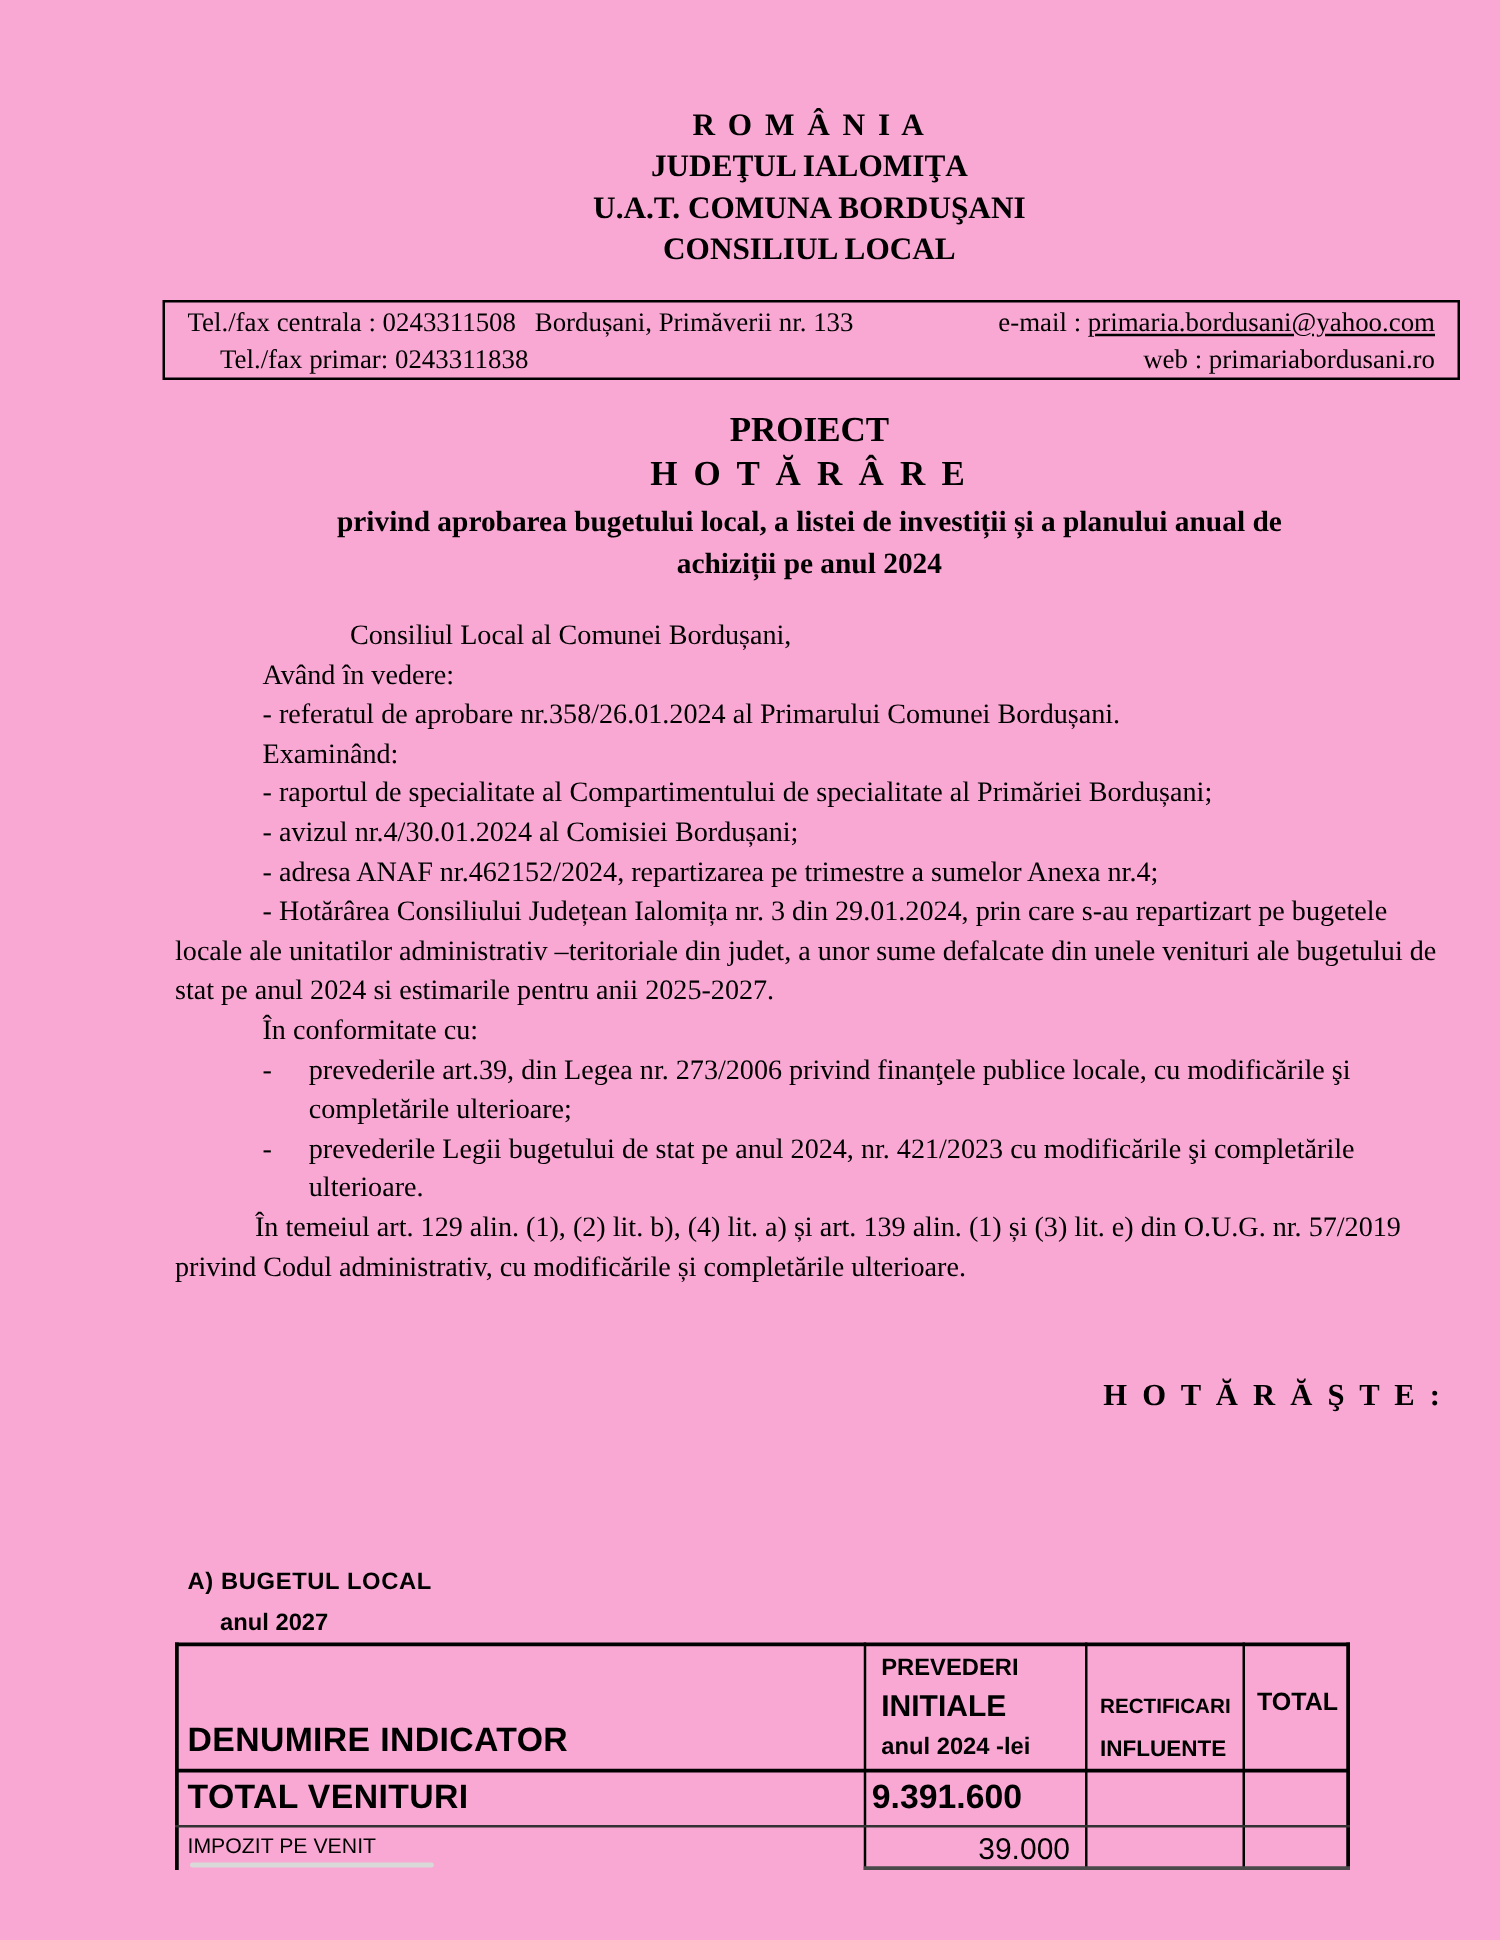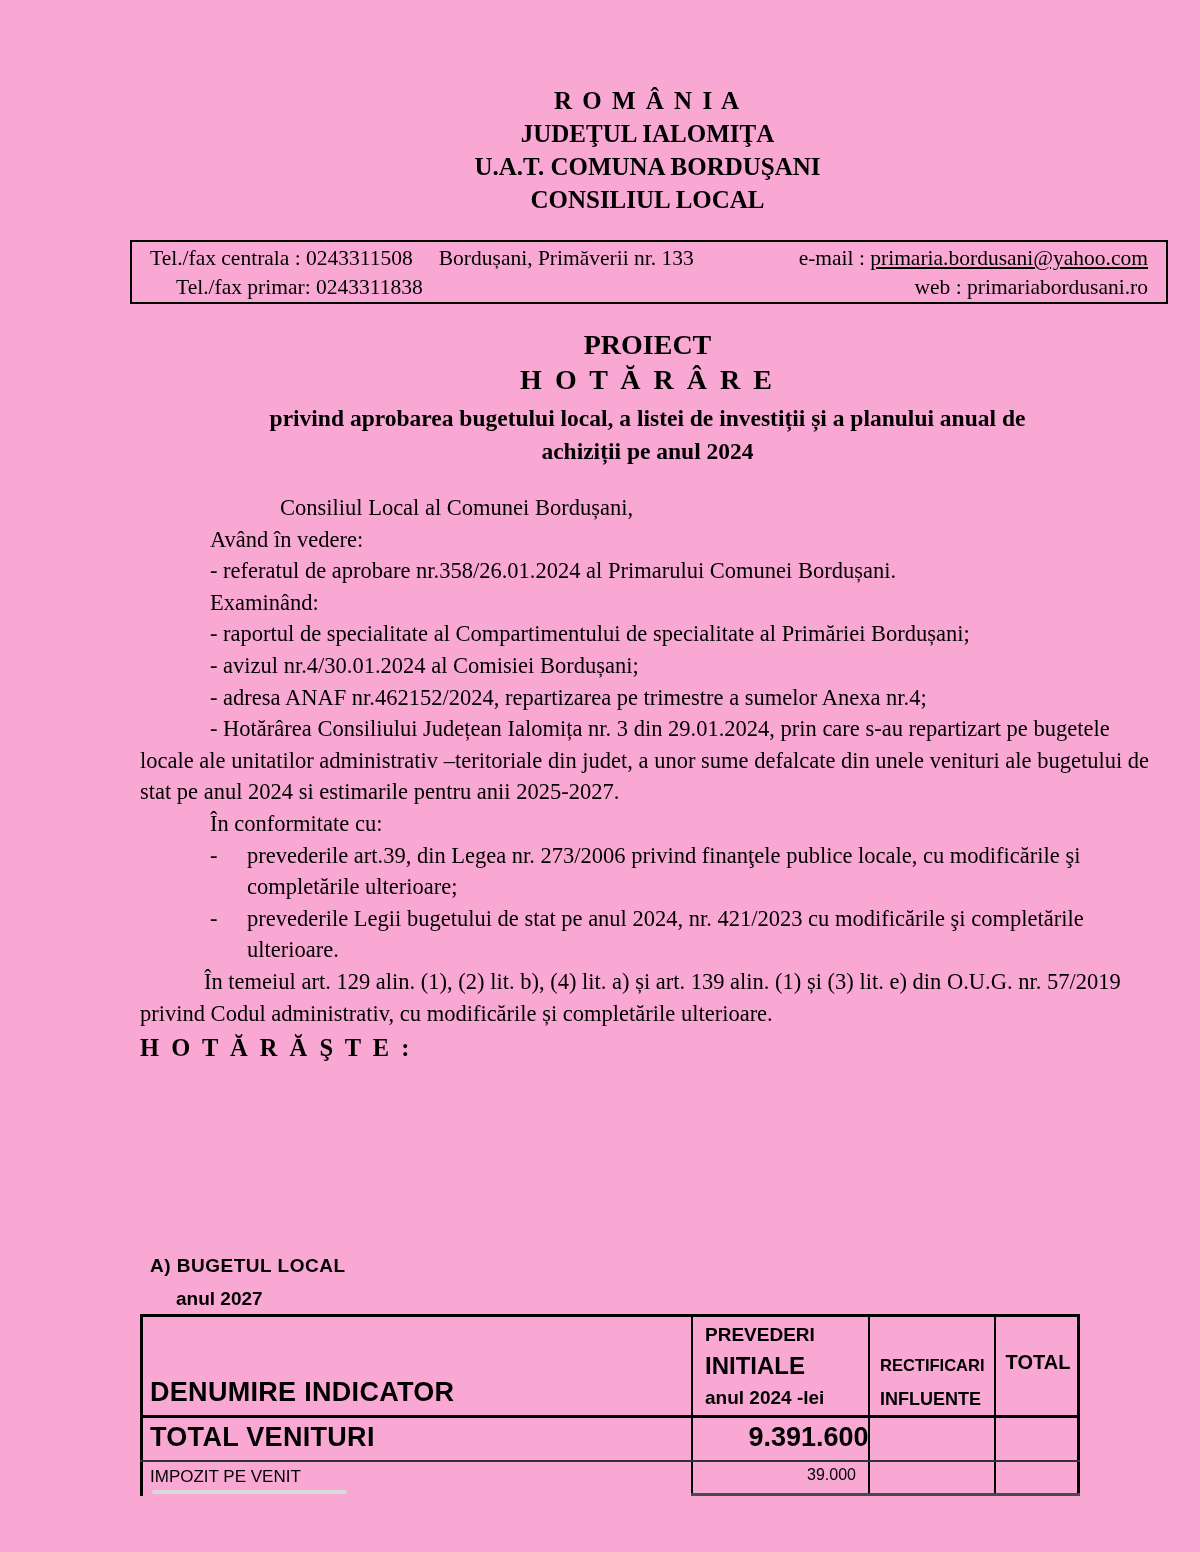--- a/index.html
+++ b/index.html
@@ -22,21 +22,21 @@
   }
   .doc-header .h-line { font-size: 25px; line-height: 33px; }
   .doc-header .h-line.spaced { letter-spacing: 2px; }
 
   
   .contact-box {
     position: absolute; top: 240px; left: 130px; width: 1038px; height: 64px;
     border: 2px solid #000; font-size: 21.5px; padding: 2px 18px 0 18px;
   }
   .contact-row { display: flex; justify-content: space-between; line-height: 29px; }
-  .contact-left-group { display: flex; gap: 26px; }
+  .contact-left-group { display: flex; gap: 15px; }
   .contact-row2-left { padding-left: 26px; }
   .email-link { text-decoration: underline; }
 
   
   .title-block {
     position: absolute; top: 328px; left: 140px; width: 1015px;
     text-align: center; font-weight: bold;
   }
   .t-proiect { font-size: 28px; line-height: 33px; }
   .t-hot { font-size: 28px; line-height: 37px; letter-spacing: 3px; }
@@ -49,22 +49,22 @@
   }
   .b { font-weight: normal; }
   .ind-lg { padding-left: 140px; }
   .ind { padding-left: 70px; }
   .ti { text-indent: 70px; }
   .ti-sm { text-indent: 64px; }
   .li-item { position: relative; padding-left: 107px; }
   .li-dash { position: absolute; left: 70px; top: 0; }
 
   .hotaraste {
-    position: absolute; top: 1034px; left: 140px; width: 1015px;
-    text-align: left; font-weight: bold; font-size: 24.5px; letter-spacing: 3px;
+    position: absolute; top: 1103px; left: 140px; width: 1015px;
+    text-align: right; font-weight: bold; font-size: 24.5px; letter-spacing: 3px;
   }
   .art1 {
     position: absolute; top: 1158px; left: 140px; width: 1014px;
     font-size: 22.5px; line-height: 31.6px; text-indent: 64px;
   }
 
   
   .budget-label {
     position: absolute; left: 150px; top: 1255px;
     font-family: "Liberation Sans", sans-serif; font-weight: bold; font-size: 19px;
@@ -94,23 +94,23 @@
   .cell { position: absolute; }
   .c-denumire { left: 10px; top: 63px; font-size: 27px; font-weight: bold; letter-spacing: 0.3px; }
   .c-prev1 { left: 565px; top: 10px; font-size: 19px; font-weight: bold; }
   .c-prev2 { left: 565px; top: 38px; font-size: 24px; font-weight: bold; }
   .c-prev3 { left: 565px; top: 73px; font-size: 19px; font-weight: bold; }
   .c-rect1 { left: 740px; top: 42px; font-size: 16.5px; font-weight: bold; }
   .c-rect2 { left: 740px; top: 75px; font-size: 18px; font-weight: bold; }
   .c-total { left: 856px; top: 37px; width: 84px; text-align: center; font-size: 20px; font-weight: bold; }
 
   .c-r1-name { left: 10px; top: 108px; font-size: 27px; font-weight: bold; letter-spacing: 0.3px; }
-  .c-r1-val  { left: 581px; top: 108px; width: 175px; text-align: center; font-size: 27px; font-weight: bold; }
+  .c-r1-val  { left: 530px; top: 108px; width: 175px; text-align: center; font-size: 27px; font-weight: bold; }
   .c-r2-name { left: 10px; top: 153px; font-size: 17px; }
-  .c-r2-val  { left: 553px; top: 152px; width: 163px; text-align: right; font-size: 16px; }
+  .c-r2-val  { left: 553px; top: 152px; width: 163px; text-align: right; font-size: 24px; }
 
   .cutoff-remnant {
     position: absolute; left: 12px; top: 176px; width: 195px; height: 4px;
     background: #d9d9d9; border-radius: 2px;
   }
 </style>
 </head>
 <body>
 
 <div class="page">

